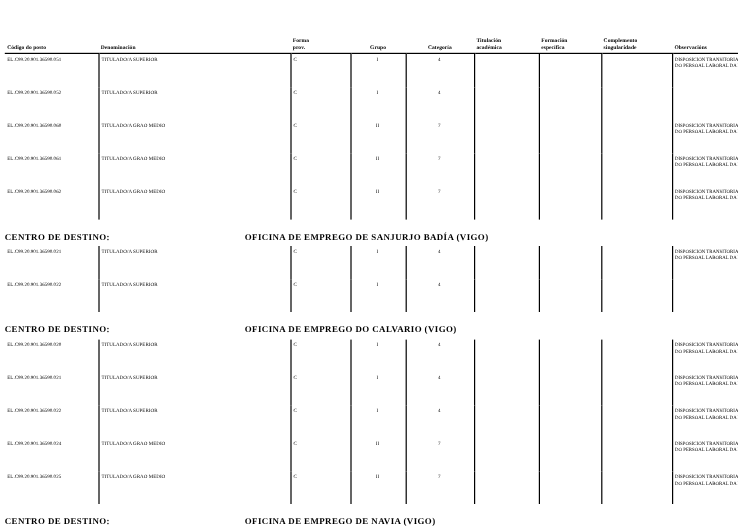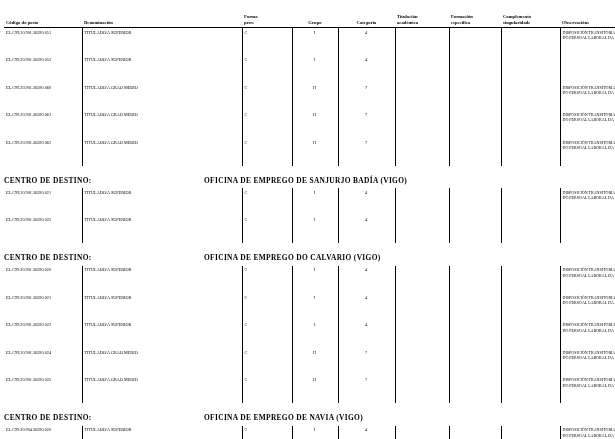--- a/index.html
+++ b/index.html
@@ -12,21 +12,21 @@
     height: 439px;
     font-family: "Liberation Serif", "DejaVu Serif", serif;
     color: #000000;
     overflow: hidden;
   }
   .page {
     position: relative;
     width: 550px;
     height: 439px;
     box-sizing: border-box;
-    padding: 0 4px;
+    padding: 17px 4px;
   }
 
   
   table.grid {
     width: 607px;
     border-collapse: collapse;
     table-layout: fixed;
   }
   col.c-codigo       { width: 78px; }
   col.c-denom        { width: 160px; }

